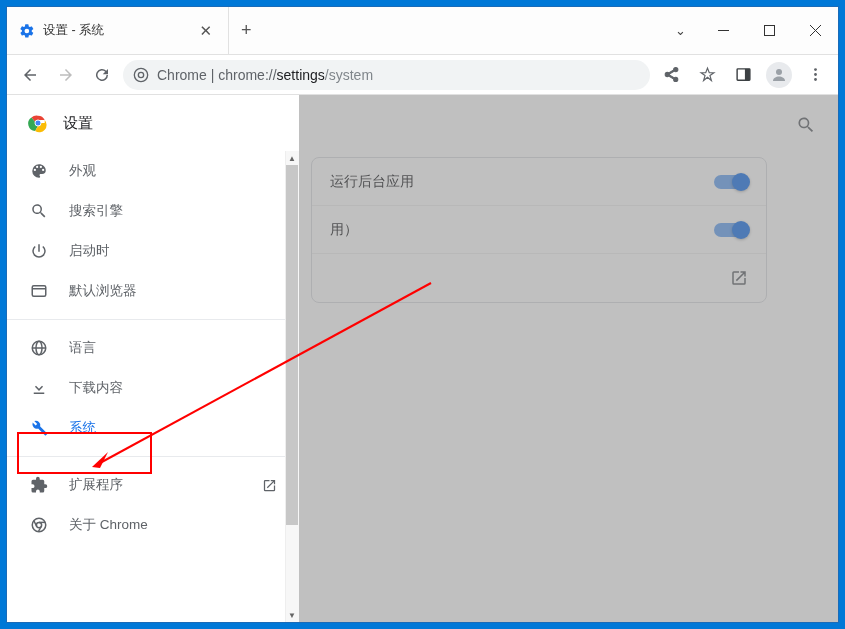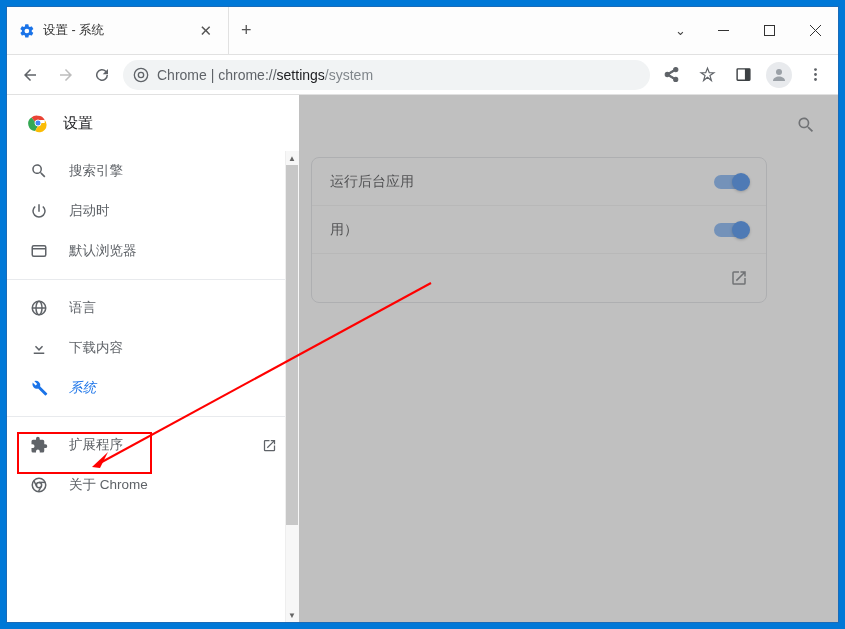--- a/index.html
+++ b/index.html
@@ -27,21 +27,21 @@
 .tool-icon { width: 30px; height: 30px; display: flex; align-items: center; justify-content: center; color: #5f6368; cursor: pointer; }
 .avatar { width: 26px; height: 26px; border-radius: 50%; background: #e8eaed; display: flex; align-items: center; justify-content: center; }
 .content { flex: 1; display: flex; overflow: hidden; position: relative; }
 .sidebar { width: 292px; background: #fff; display: flex; flex-direction: column; position: relative; z-index: 2; }
 .sidebar-header { height: 56px; display: flex; align-items: center; padding: 0 20px; gap: 14px; }
 .chrome-logo { width: 22px; height: 22px; }
 .sidebar-title { font-size: 15px; color: #202124; }
 .sidebar-list { flex: 1; overflow-y: auto; position: relative; }
 .sidebar-item { height: 40px; display: flex; align-items: center; padding: 0 22px; gap: 20px; cursor: pointer; color: #5f6368; font-size: 13.5px; }
 .sidebar-item .s-icon { width: 20px; display: flex; align-items: center; justify-content: center; color: #5f6368; }
-.sidebar-item.active { color: #1a73e8; font-style: italic; }
+.sidebar-item.active { color: #1a73e8; }
 .sidebar-item.active .s-icon { color: #1a73e8; }
 .sidebar-item .ext-link { margin-left: auto; color: #5f6368; }
 .sidebar-divider { height: 1px; background: #e8eaed; margin: 8px 0; }
 .scrollbar-track { position: absolute; right: 0; top: 0; width: 14px; height: 100%; background: #f7f7f7; border-left: 1px solid #eee; }
 .scrollbar-thumb { position: absolute; right: 1px; width: 12px; background: #c7c7c7; border-radius: 0; }
 .scrollbar-arrow { position: absolute; right: 0; width: 14px; height: 14px; display: flex; align-items: center; justify-content: center; font-size: 8px; color: #666; }
 .main { flex: 1; background: #fff; position: relative; }
 .dim-overlay { position: absolute; inset: 0; background: rgba(130,130,130,0.5); z-index: 1; }
 .main-inner { position: relative; z-index: 0; padding: 12px 0; }
 .search-btn-top { position: absolute; right: 22px; top: 20px; z-index: 0; }
@@ -170,20 +170,28 @@
             </svg>
         </span>
         <span class="sidebar-title">设置</span>
       </div>
 
       <div class="sidebar-list">
 
         <div class="sidebar-item">
           <span class="s-icon">
               <svg width="18" height="18" viewBox="0 0 24 24">
+                <path fill="#5f6368" d="M12 3a9 9 0 0 0 0 18c.8 0 1.5-.7 1.5-1.5 0-.4-.1-.7-.4-1-.2-.3-.4-.6-.4-1 0-.8.7-1.5 1.5-1.5H16a5 5 0 0 0 5-5c0-4.4-4-8-9-8zM6.5 12a1.5 1.5 0 1 1 0-3 1.5 1.5 0 0 1 0 3zm3-4a1.5 1.5 0 1 1 0-3 1.5 1.5 0 0 1 0 3zm5 0a1.5 1.5 0 1 1 0-3 1.5 1.5 0 0 1 0 3zm3 4a1.5 1.5 0 1 1 0-3 1.5 1.5 0 0 1 0 3z"></path>
+              </svg>
+            </span>
+          <span>外观</span>
+        </div>
+        <div class="sidebar-item">
+          <span class="s-icon">
+              <svg width="18" height="18" viewBox="0 0 24 24">
                 <path fill="#5f6368" d="M15.5 14h-.8l-.3-.3a6.5 6.5 0 1 0-.7.7l.3.3v.8l5 5 1.5-1.5-5-5zM9.5 14a4.5 4.5 0 1 1 0-9 4.5 4.5 0 0 1 0 9z"></path>
               </svg>
             </span>
           <span>搜索引擎</span>
         </div>
         <div class="sidebar-item">
           <span class="s-icon">
               <svg width="18" height="18" viewBox="0 0 24 24">
                 <path fill="#5f6368" d="M13 3h-2v10h2zm4.8 2.2l-1.4 1.4A7 7 0 1 1 7.6 6.6L6.2 5.2a9 9 0 1 0 11.6 0z"></path>
               </svg>

